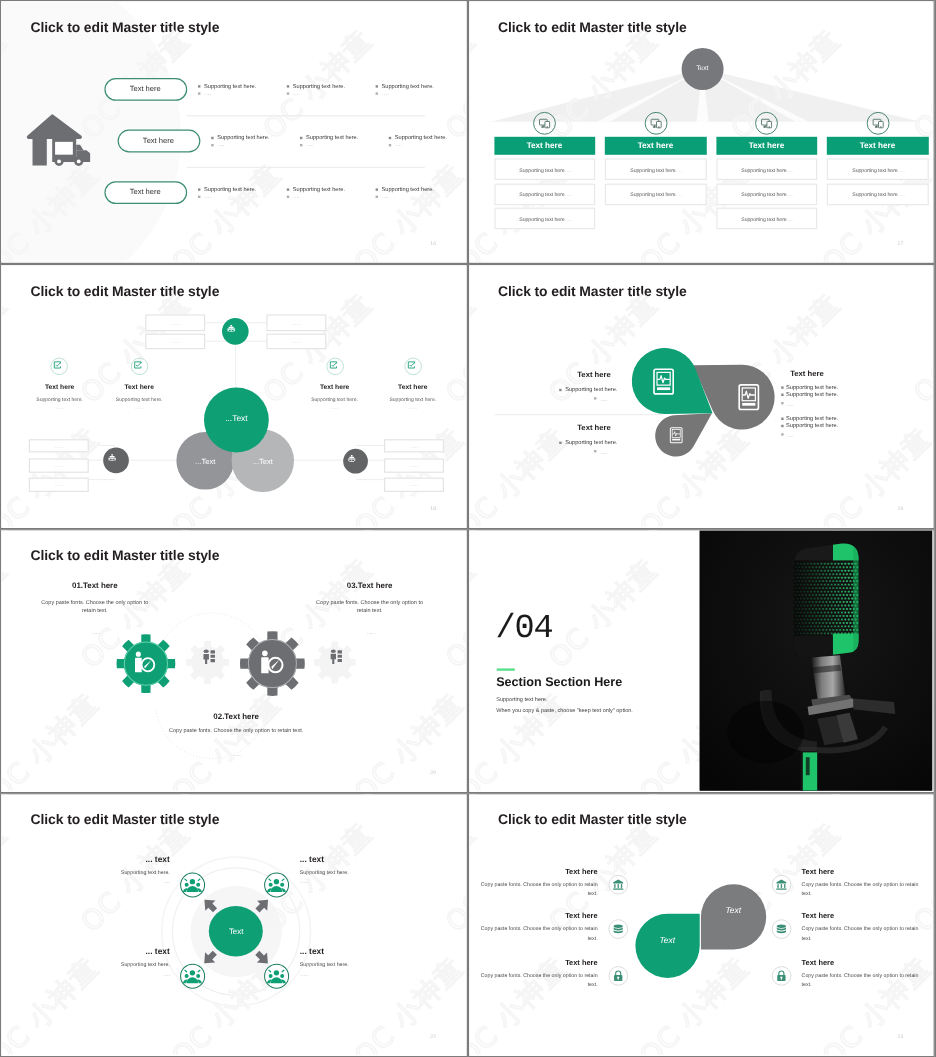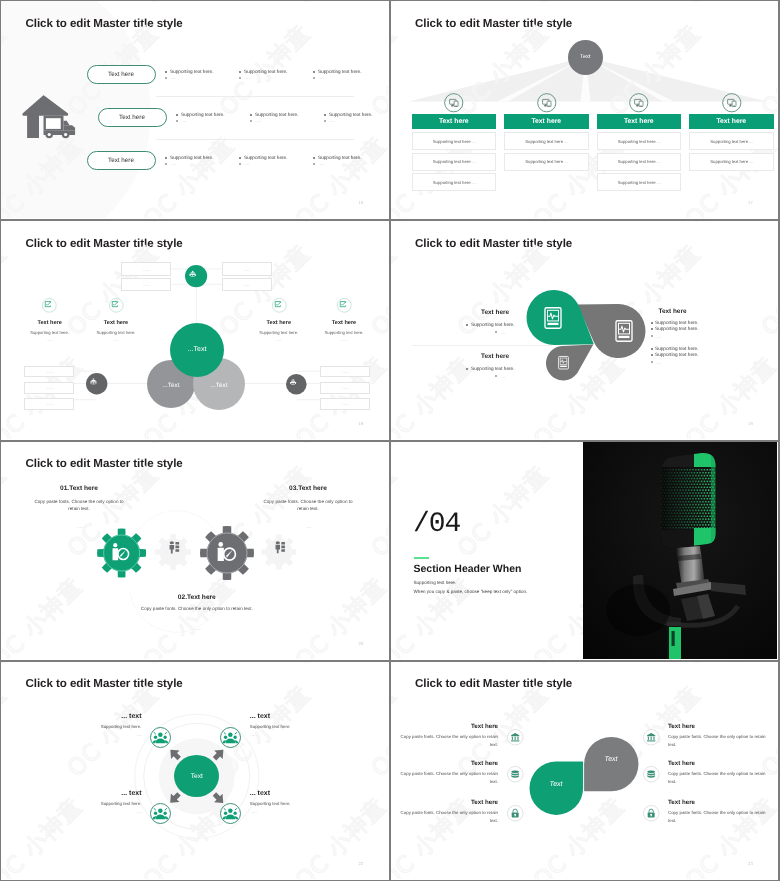--- a/index.html
+++ b/index.html
@@ -833,21 +833,21 @@
             <text x="-152" y="452" transform="rotate(-45 -152 452)" font-family="DejaVu Sans, sans-serif" font-size="23" fill="none" stroke="#f5f5f5" stroke-width="1.35" letter-spacing="1">OC 小神童</text>
             <text x="0" y="452" transform="rotate(-45 0 452)" font-family="DejaVu Sans, sans-serif" font-size="23" fill="none" stroke="#f5f5f5" stroke-width="1.35" letter-spacing="1">OC 小神童</text>
             <text x="152" y="452" transform="rotate(-45 152 452)" font-family="DejaVu Sans, sans-serif" font-size="23" fill="none" stroke="#f5f5f5" stroke-width="1.35" letter-spacing="1">OC 小神童</text>
             <text x="304" y="452" transform="rotate(-45 304 452)" font-family="DejaVu Sans, sans-serif" font-size="23" fill="none" stroke="#f5f5f5" stroke-width="1.35" letter-spacing="1">OC 小神童</text>
             <text x="456" y="452" transform="rotate(-45 456 452)" font-family="DejaVu Sans, sans-serif" font-size="23" fill="none" stroke="#f5f5f5" stroke-width="1.35" letter-spacing="1">OC 小神童</text>
             <text x="608" y="452" transform="rotate(-45 608 452)" font-family="DejaVu Sans, sans-serif" font-size="23" fill="none" stroke="#f5f5f5" stroke-width="1.35" letter-spacing="1">OC 小神童</text>
           </svg>
         </div>
         <div class="s6num" style="left: 22.5px; top: 67px; z-index: 6;">/04</div>
         <div style="position: absolute; left: 23px; top: 115px; width: 15px; height: 2.4px; background: rgb(90, 224, 142); z-index: 6;"></div>
-        <div class="s6h" style="left: 23px; top: 121px; z-index: 6;">Section Header When</div>
+        <div class="s6h" style="left: 23px; top: 121px; z-index: 6;">Section Section Here</div>
         <div class="s6s" style="left: 23px; top: 138.5px; z-index: 6;">Supporting text here.</div>
         <div class="s6s" style="left: 23px; top: 147px; z-index: 6;">When you copy &amp; paste, choose "keep text only" option.</div>
         <div style="position: absolute; left: 192px; top: 0px; width: 194.5px; height: 217.25px; background: rgb(13, 13, 13); overflow: hidden; z-index: 7;">
           <svg width="195" height="218" viewBox="0 0 195 218" xmlns="http://www.w3.org/2000/svg">
             <defs>
               <radialGradient id="bgg" cx="0.55" cy="0.35" r="0.8">
                 <stop offset="0" stop-color="#161616"></stop>
                 <stop offset="1" stop-color="#060606"></stop>
               </radialGradient>
               <linearGradient id="fadeL" x1="0" y1="0" x2="1" y2="0">

